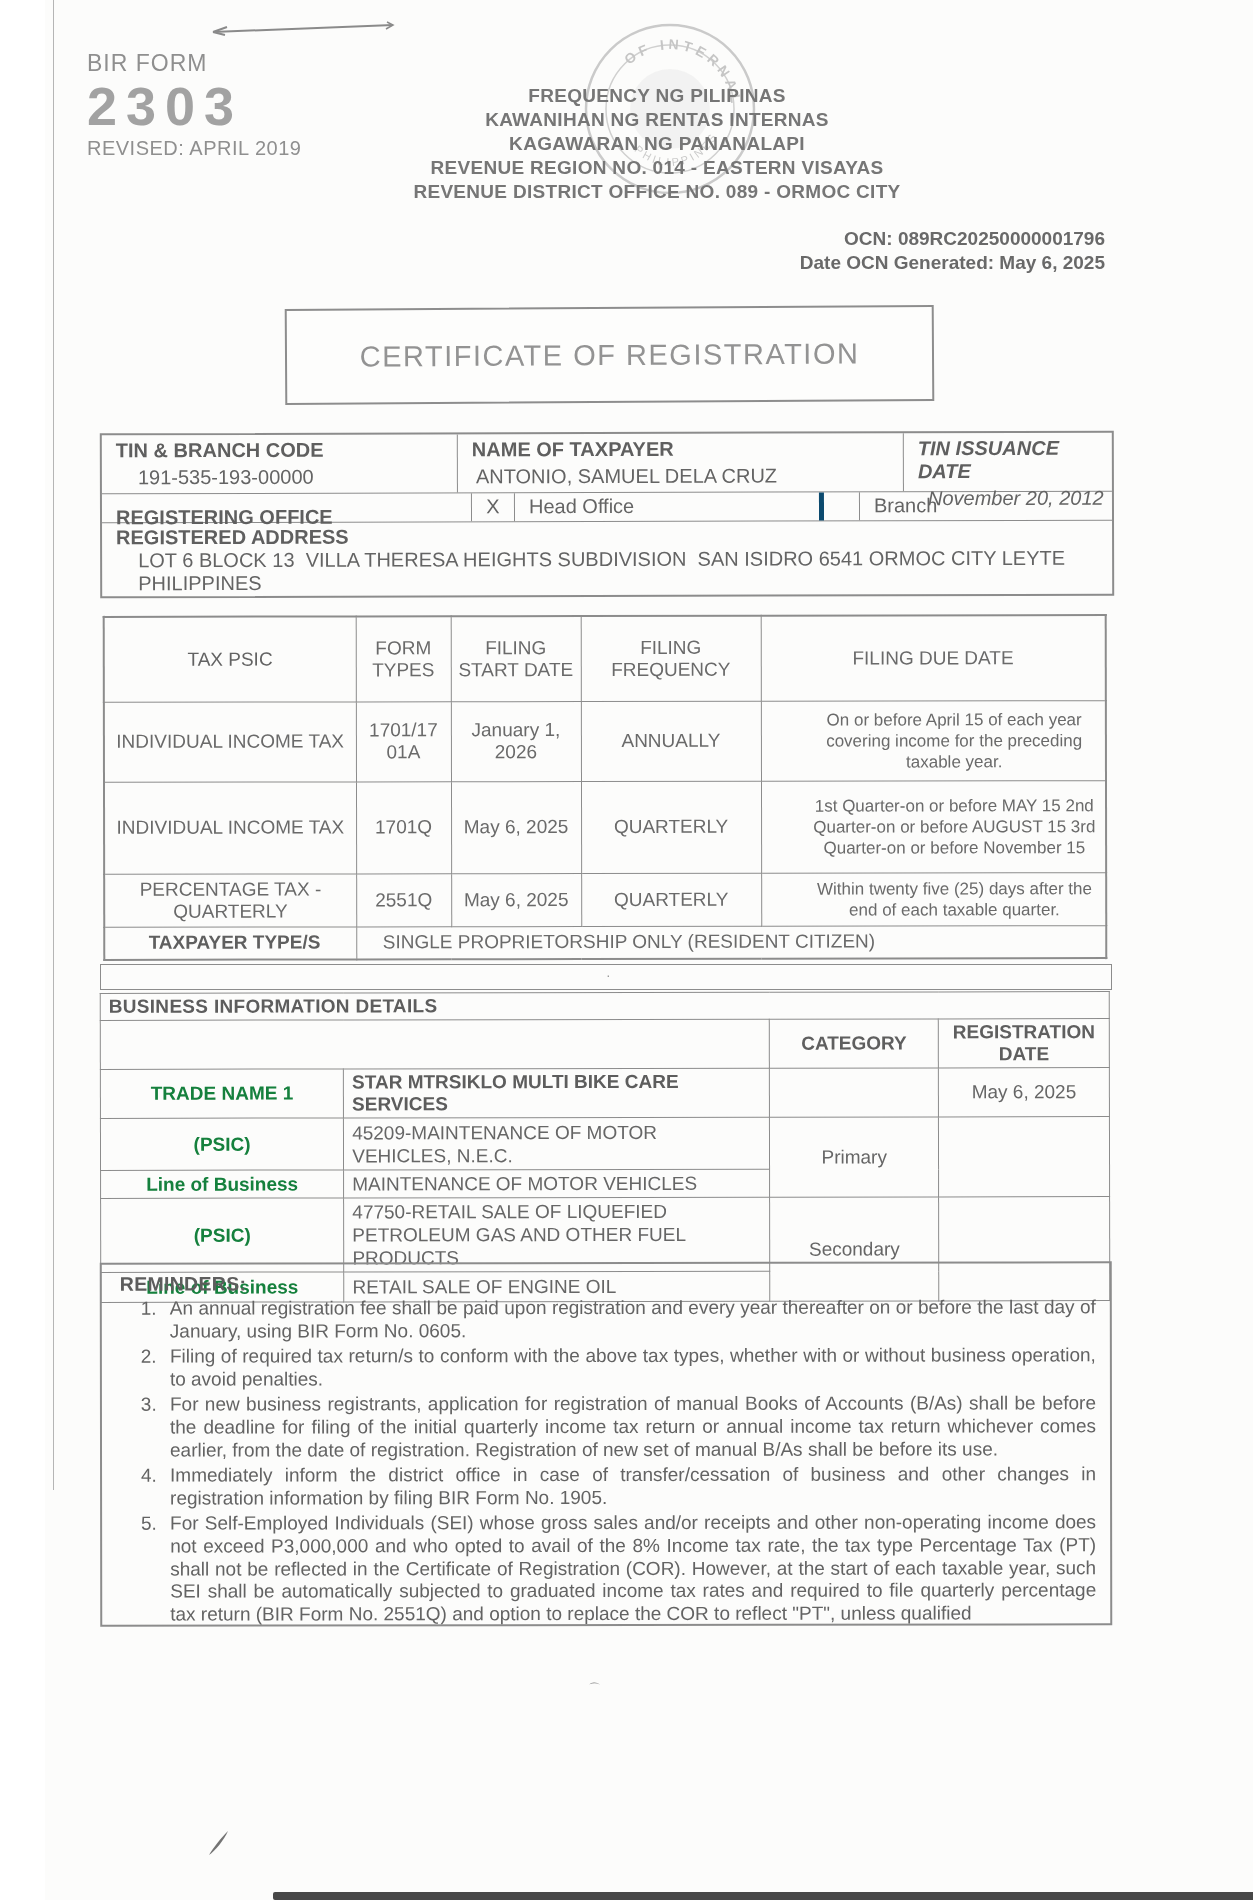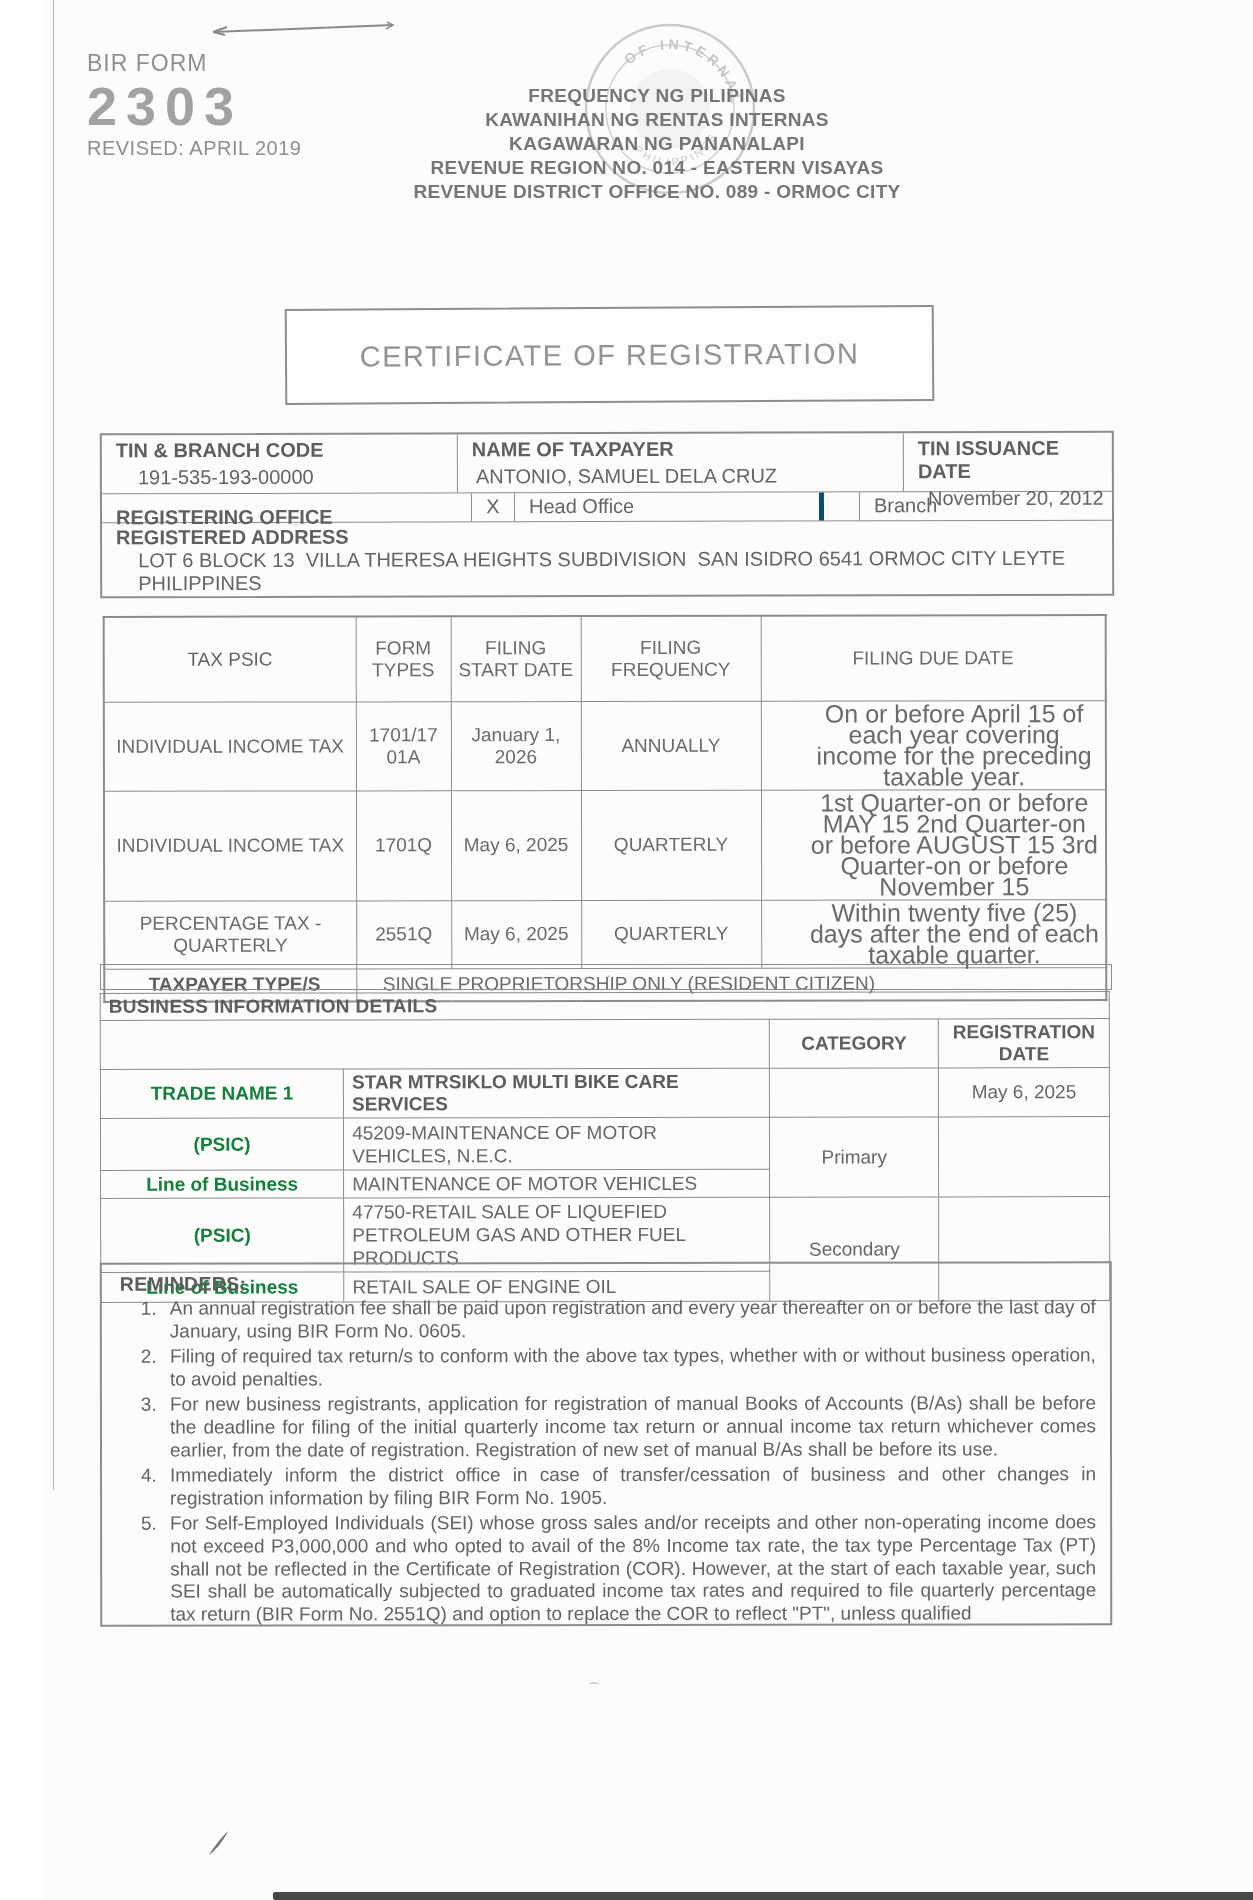--- a/index.html
+++ b/index.html
@@ -36,38 +36,38 @@
   .title-text{font-size:29px;color:#939393;letter-spacing:1.5px;}
   
   .ink{color:#646464;}
   .lbl{font-weight:bold;color:#5f5f5f;}
   .bordered{border:2px solid #8c8c8c;}
   
   .info-table{position:absolute;left:55px;top:432px;width:1010px;transform:rotate(-.15deg);font-size:20px;}
   .it-rowA{display:flex;height:58px;border-bottom:1px solid #8c8c8c;}
   .it-rowA .c1{width:355px;border-right:1px solid #8c8c8c;}
   .it-rowA .c2{width:445px;border-right:1px solid #8c8c8c;}
-  .it-rowA .c3{flex:1;}
+  .it-rowA .c3{flex:1;font-style:italic;}
   .it-rowA .cell-label{padding:4px 0 0 14px;}
   .it-rowA .cell-value{padding:4px 0 0 36px;}
   .it-rowB{display:flex;height:28px;border-bottom:1px solid #8c8c8c;align-items:stretch;}
   .it-rowB .b-label{width:355px;border-right:1px solid #8c8c8c;padding:12px 0 0 14px;}
   .it-rowB .b-x{width:42px;border-right:1px solid #8c8c8c;text-align:center;padding-top:2px;}
   .it-rowB .b-ho{width:290px;border-right:5px solid #0c4a6e;padding:2px 0 0 14px;}
   .it-rowB .b-gap{width:35px;border-right:1px solid #8c8c8c;}
   .it-rowB .b-br{flex:1;padding:2px 0 0 14px;}
   .it-rowC{height:70px;padding:3px 0 0 0;}
   .it-rowC .cell-label{padding-left:14px;}
   .it-rowC .addr{padding-left:36px;white-space:pre-wrap;line-height:23px;}
   
   .tax-table{position:absolute;left:58px;top:615px;width:1002px;border-collapse:collapse;
     transform:rotate(-.1deg);font-size:19px;color:#6a6a6a;table-layout:fixed;}
   .tax-table td{border:1px solid #8c8c8c;text-align:center;vertical-align:middle;padding:2px 6px;}
   .tax-table{border:2px solid #8c8c8c;}
-  .tax-table .due{font-size:25px;line-height:21px;padding-left:48px;}
+  .tax-table .due{font-size:17px;line-height:21px;padding-left:48px;}
   .due-inner{max-width:300px;margin:0 auto;}
   .tt-label{font-weight:bold;color:#5f5f5f;text-align:center;padding-left:14px !important;}
   .tt-value{text-align:left !important;padding-left:26px !important;}
   
   .empty-strip{position:absolute;left:55px;top:964px;width:1010px;height:24px;border:1.5px solid #8c8c8c;}
   .empty-strip span{position:absolute;left:50%;top:2px;color:#9a9a9a;font-size:14px;}
   
   .biz-table{position:absolute;left:55px;top:992px;width:1010px;border-collapse:collapse;
     font-size:19px;color:#666;table-layout:fixed;border:1.5px solid #8c8c8c;transform:rotate(-.1deg);}
   .biz-table td{border:1px solid #8c8c8c;padding:2px 8px;vertical-align:middle;}
@@ -120,20 +120,24 @@
   </svg>
 
   <div class="agency">
     <div>FREQUENCY NG PILIPINAS</div>
     <div>KAWANIHAN NG RENTAS INTERNAS</div>
     <div>KAGAWARAN NG PANANALAPI</div>
     <div>REVENUE REGION NO. 014 - EASTERN VISAYAS</div>
     <div>REVENUE DISTRICT OFFICE NO. 089 - ORMOC CITY</div>
   </div>
 
+  <div class="ocn">
+    <div>OCN: 089RC20250000001796</div>
+    <div>Date OCN Generated: May 6, 2025</div>
+  </div>
 
   <div class="title-box">
     <div class="title-text">CERTIFICATE OF REGISTRATION</div>
   </div>
 
   <div class="info-table bordered">
     <div class="it-rowA">
       <div class="c1">
         <div class="cell-label lbl">TIN &amp; BRANCH CODE</div>
         <div class="cell-value ink">191-535-193-00000</div>

